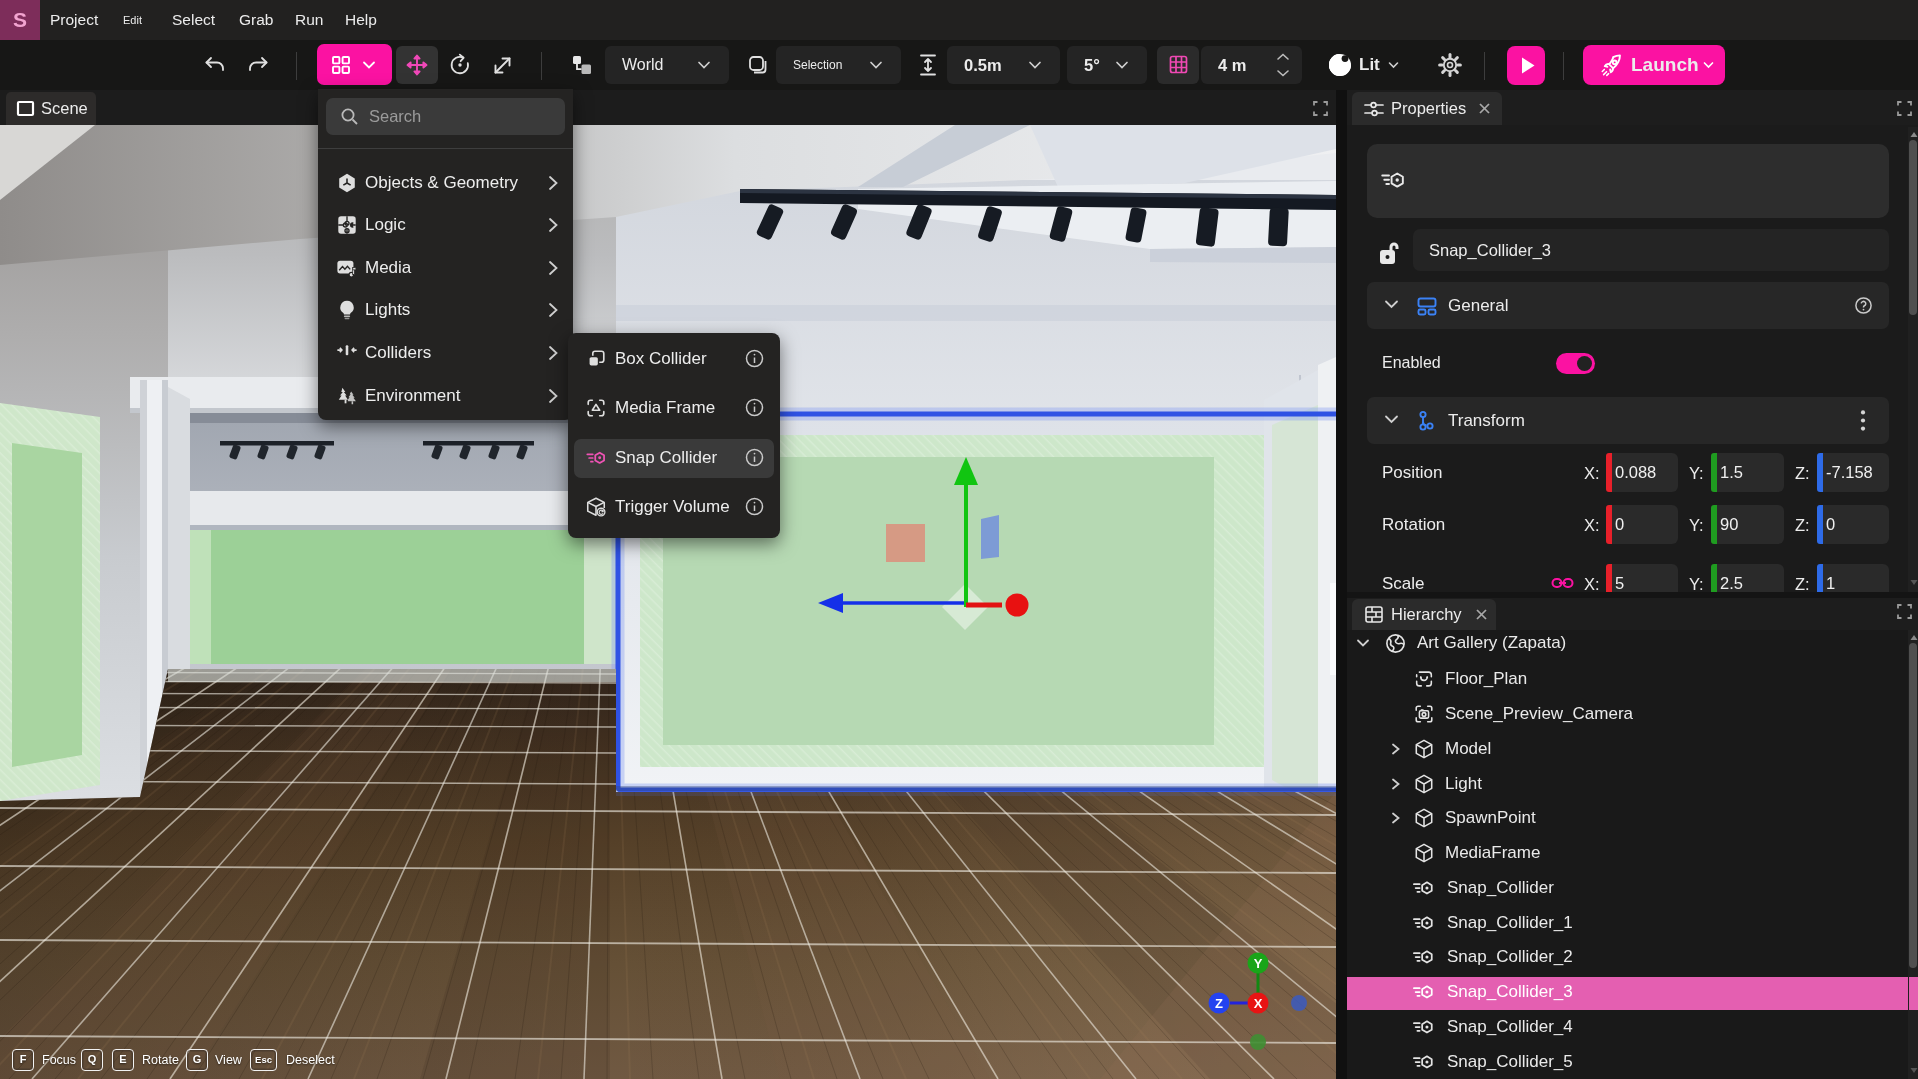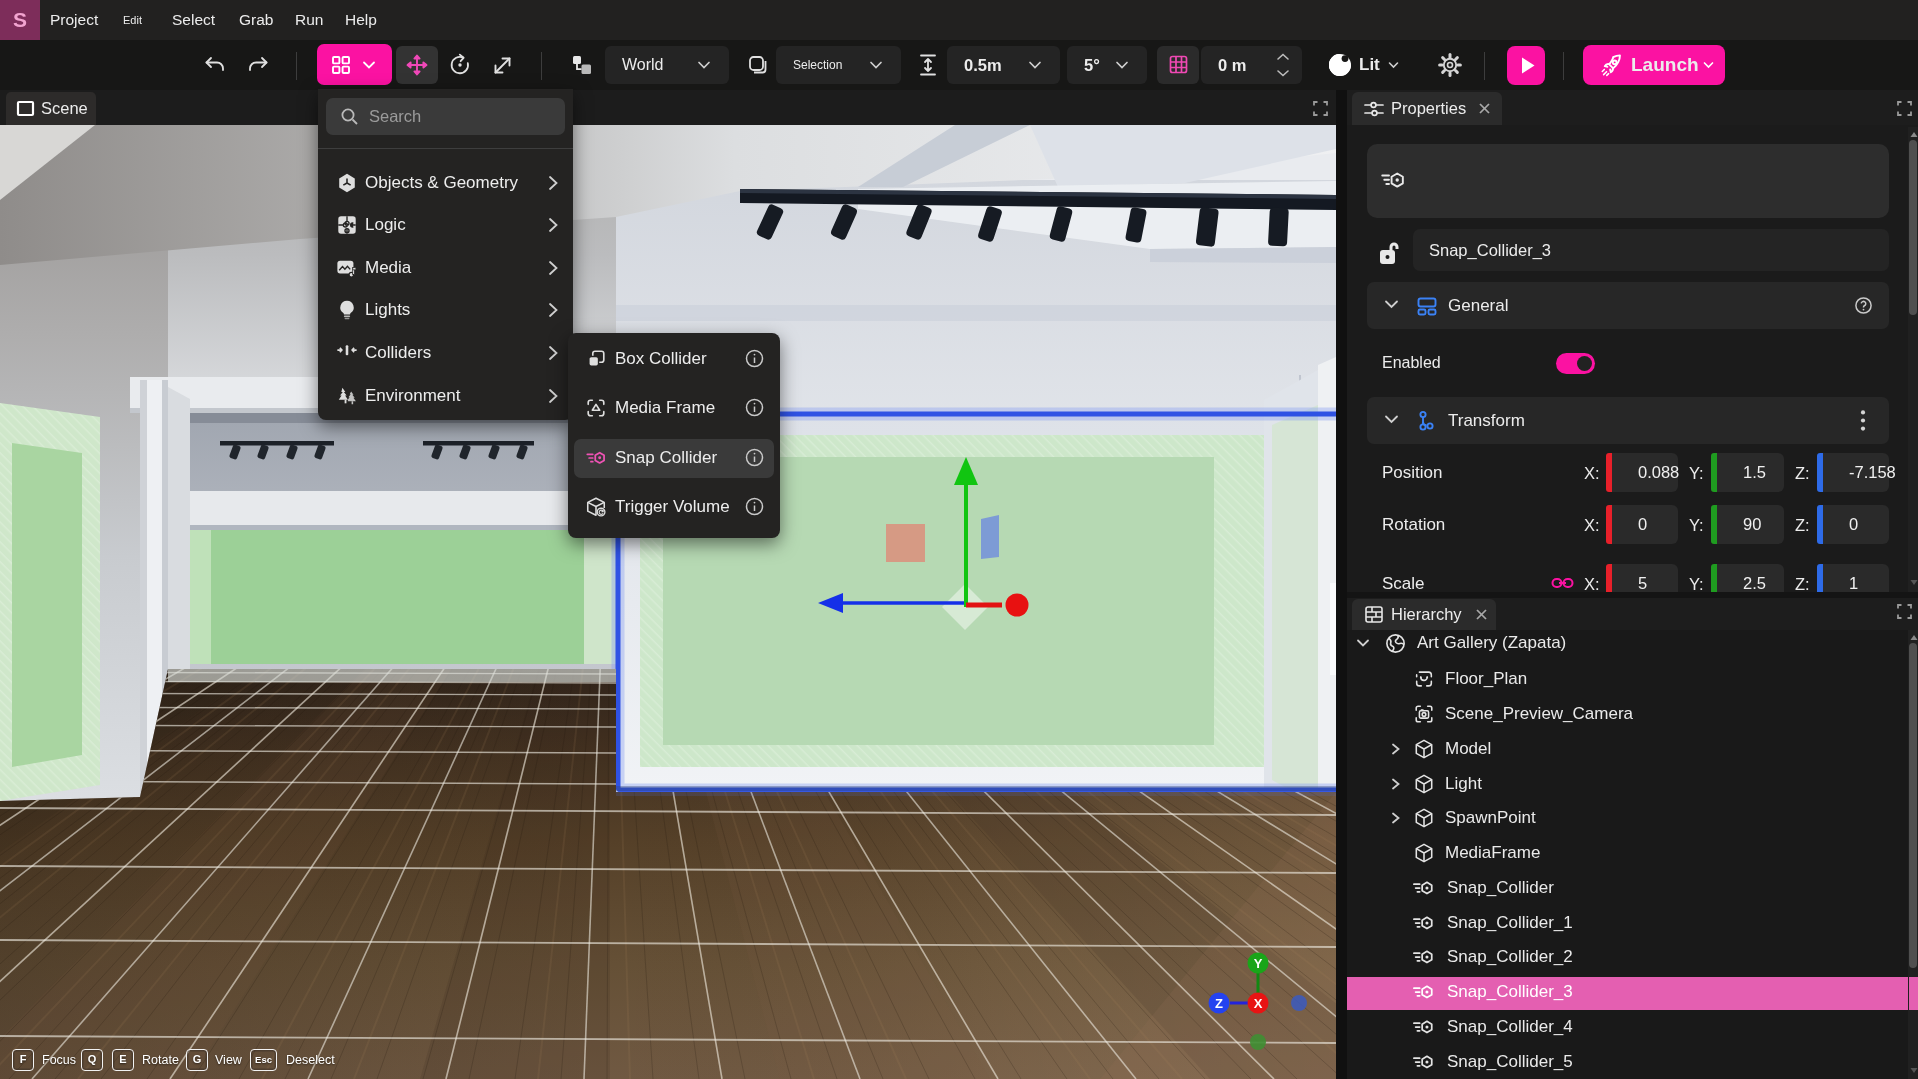--- a/index.html
+++ b/index.html
@@ -128,21 +128,21 @@
       </svg>
     </div>
 <div class="a" style="left:1157px;top:46px;width:42px;height:38px;background:#2b2b2b;border-radius:6px"></div>
 <div class="a" style="left:1167px;top:53px">
       <svg width="23" height="23" viewBox="0 0 23 23" fill="none" stroke="#f049b4" stroke-width="1.7">
         <rect x="3.5" y="3.5" width="16" height="16" rx="2"></rect>
         <path d="M3.5 9 H19.5 M3.5 14.5 H19.5 M9 3.5 V19.5 M14.5 3.5 V19.5"></path>
       </svg>
     </div>
 <div class="a gbtn" style="left:1201px;top:46px;width:101px;height:38px"></div>
-<div class="a txt" style="left:1218px;top:46px;height:38px;line-height:38px;font-size:16.5px;font-weight:bold">0 m</div>
+<div class="a txt" style="left:1218px;top:46px;height:38px;line-height:38px;font-size:16.5px;font-weight:bold">4 m</div>
 <div class="a" style="left:1272px;top:50px">
       <svg width="22" height="30" viewBox="0 0 22 30" fill="none" stroke="#bdbdbd" stroke-width="1.6" stroke-linecap="round">
         <path d="M6 9 L11 4.5 L16 9"></path>
         <path d="M6 21 L11 25.5 L16 21"></path>
       </svg>
     </div>
 <div class="a" style="left:1327px;top:52px">
       <svg width="26" height="26" viewBox="0 0 26 26">
         <circle cx="13" cy="13" r="11" fill="#fff"></circle>
         <path d="M13 2 A11 11 0 0 0 13 24 A14 14 0 0 1 13 2" fill="#fff"></path>
@@ -811,21 +811,21 @@
       <svg width="6" height="23" viewBox="0 0 6 23" fill="#d5d5d5">
         <circle cx="3" cy="3.4" r="2.1"></circle>
         <circle cx="3" cy="11.5" r="2.1"></circle>
         <circle cx="3" cy="19.6" r="2.1"></circle>
       </svg>
     </div>
 
 <style>
 .plabel{position:absolute;height:24px;line-height:24px;color:#ececec;font-size:17px}
 .axl{position:absolute;height:24px;line-height:24px;color:#ececec;font-size:16.5px}
-.fld{position:absolute;height:39px;background:#2a2a2a;border-radius:0 6px 6px 0;color:#f0f0f0;font-size:16.5px;line-height:39px;padding-left:26px}
+.fld{position:absolute;height:39px;background:#2a2a2a;border-radius:0 6px 6px 0;color:#f0f0f0;font-size:16.5px;line-height:39px;padding-left:3px}
 .cbar{position:absolute;width:6px;height:39px;border-radius:3px 0 0 3px}
 </style>
 <div class="plabel" style="left:1382px;top:461px">Position</div>
 <div class="axl" style="left:1584px;top:461px">X:</div>
     <div class="cbar" style="left:1606px;top:453px;background:#e8202a"></div>
     <div class="fld" style="left:1612px;top:453px;width:66px">0.088</div>
 <div class="axl" style="left:1689px;top:461px">Y:</div>
     <div class="cbar" style="left:1711px;top:453px;background:#1f9c20"></div>
     <div class="fld" style="left:1717px;top:453px;width:67px">1.5</div>
 <div class="axl" style="left:1795px;top:461px">Z:</div>

